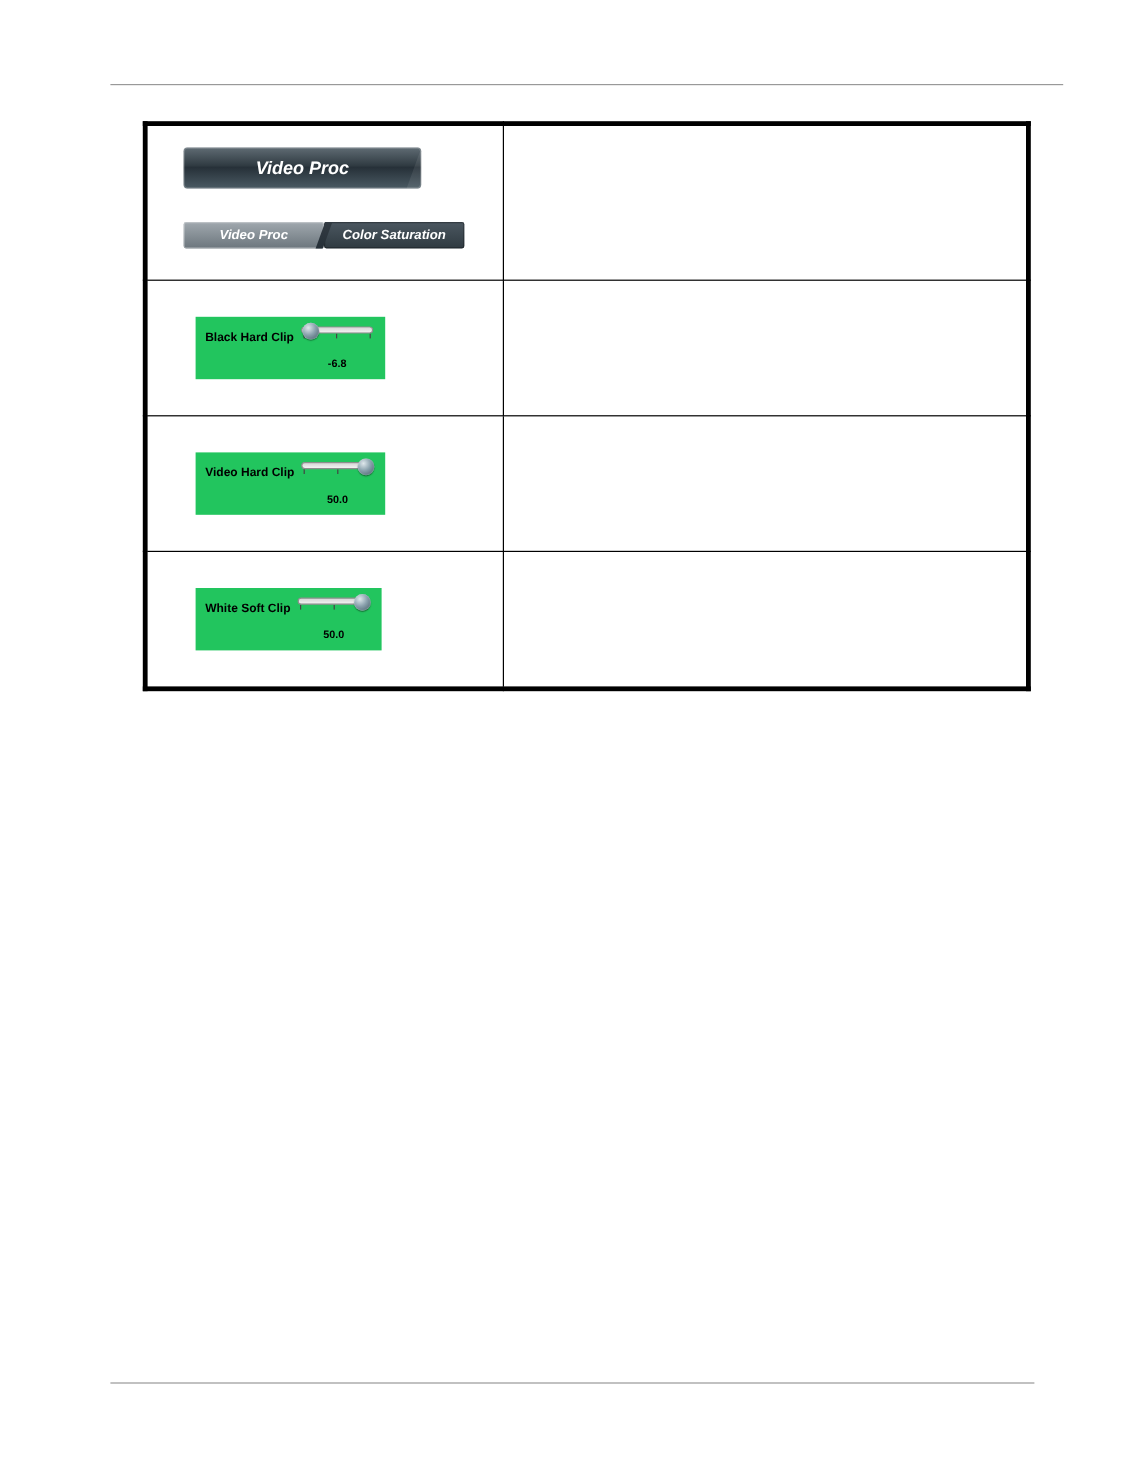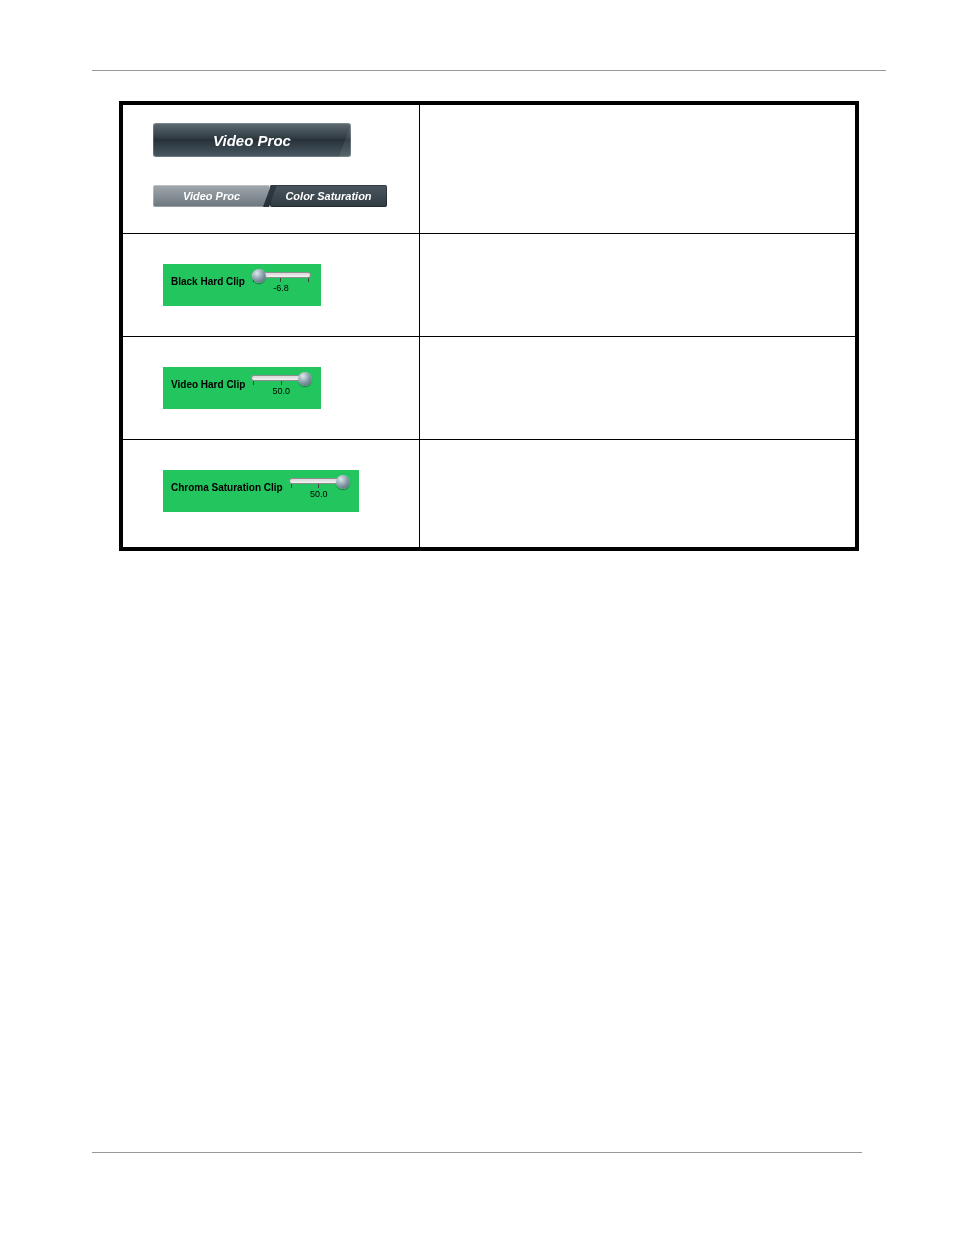--- a/index.html
+++ b/index.html
@@ -137,22 +137,22 @@
     box-shadow: 0 1px 1px rgba(0,0,0,0.4), inset 0 0 1px rgba(255,255,255,0.6);
   }
   .sb-ticks{
     width:60px;
     display:flex; justify-content:space-between;
     padding:0 2px;
     line-height:6px;
   }
   .sb-tick{ width:1px; height:4px; background:#444; }
   .sb-value{
-    font-size:9px; font-weight:normal; color:#000;
-    margin-top:1px;
+    font-size:9px; font-weight:bold; color:#000;
+    margin-top:16px;
   }
 
   .footer-rule{
     border:none;
     border-top:1px solid #999;
     position:absolute;
     left:92px; right:92px;
     bottom:82px;
   }
 </style>
@@ -225,41 +225,41 @@
                 </div>
                 <div class="sb-value">50.0</div>
               </div>
             </div>
           </div>
         </div>
       </td>
       <td class="col-right"></td>
     </tr>
 
-
-    <tr class="row4">
+    <tr class="row3">
       <td class="col-left">
         <div class="slider-cell">
           <div class="slider-box">
             <div class="sb-row">
-              <div class="sb-label">Chroma Saturation Clip</div>
+              <div class="sb-label">White Soft Clip</div>
               <div class="sb-track-wrap">
                 <div class="sb-track">
                   <div class="sb-thumb" style="left:46px"></div>
                 </div>
                 <div class="sb-ticks">
                   <span class="sb-tick"></span>
                       <span class="sb-tick"></span>
                       <span class="sb-tick"></span>
                 </div>
                 <div class="sb-value">50.0</div>
               </div>
             </div>
           </div>
         </div>
       </td>
       <td class="col-right"></td>
     </tr>
+
   </tbody>
     </table>
 
   <hr class="footer-rule">
 </div>
 
 </body></html>

